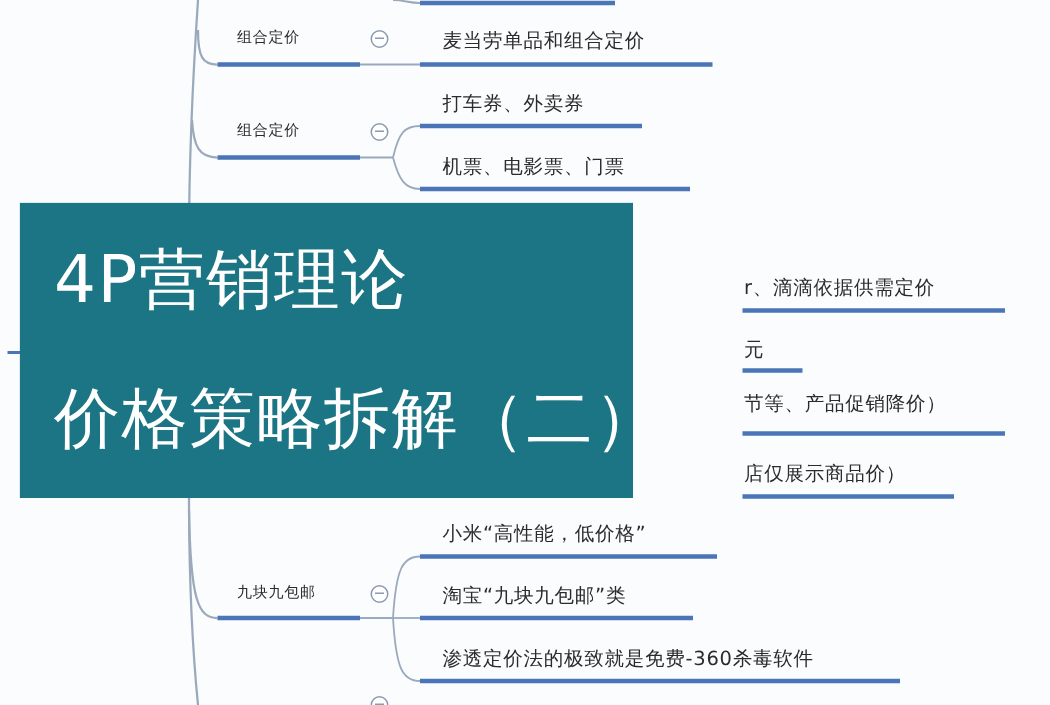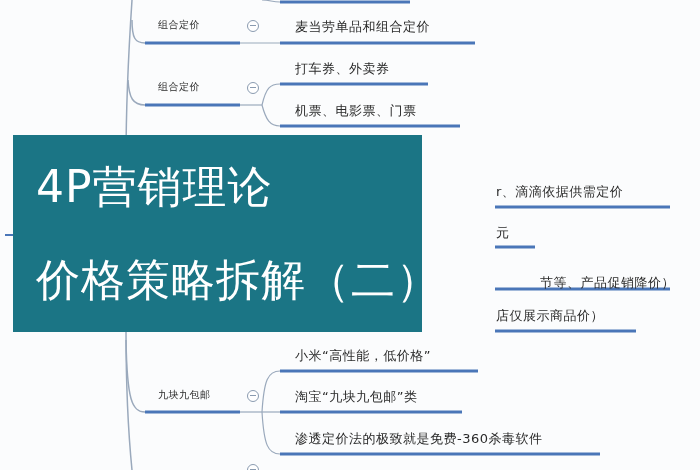--- a/index.html
+++ b/index.html
@@ -97,21 +97,21 @@
   <div class="collapse-icon" style="left:247px; top:20px;"></div>
   <div class="node-label" style="left:295px; top:18px;">麦当劳单品和组合定价</div>
 
   <div class="node-label branch-label" style="left:158px; top:80px;">组合定价</div>
   <div class="collapse-icon" style="left:247px; top:82px;"></div>
   <div class="node-label" style="left:295px; top:60px;">打车券、外卖券</div>
   <div class="node-label" style="left:496px; top:183px;">r、滴滴依据供需定价</div>
 
   <div class="node-label" style="left:295px; top:102px;">机票、电影票、门票</div>
   <div class="node-label" style="left:496px; top:224px;">元</div>
-  <div class="node-label" style="left:496px; top:274px;margin-left:44px;">节等、产品促销降价）</div>
+  <div class="node-label" style="left:496px; top:260px;">节等、产品促销降价）</div>
   <div class="node-label" style="left:496px; top:307px;">店仅展示商品价）</div>
 
   <div class="title-card">
     <div class="title-line" style="top:30px;">4P营销理论</div>
     <div class="title-line" style="top:95px;margin-top:28px;">价格策略拆解（二）</div>
   </div>
 
   <div class="node-label branch-label" style="left:158px; top:388px;">九块九包邮</div>
   <div class="collapse-icon" style="left:247px; top:390px;"></div>
   <div class="node-label" style="left:295px; top:388px;">淘宝“九块九包邮”类</div>

